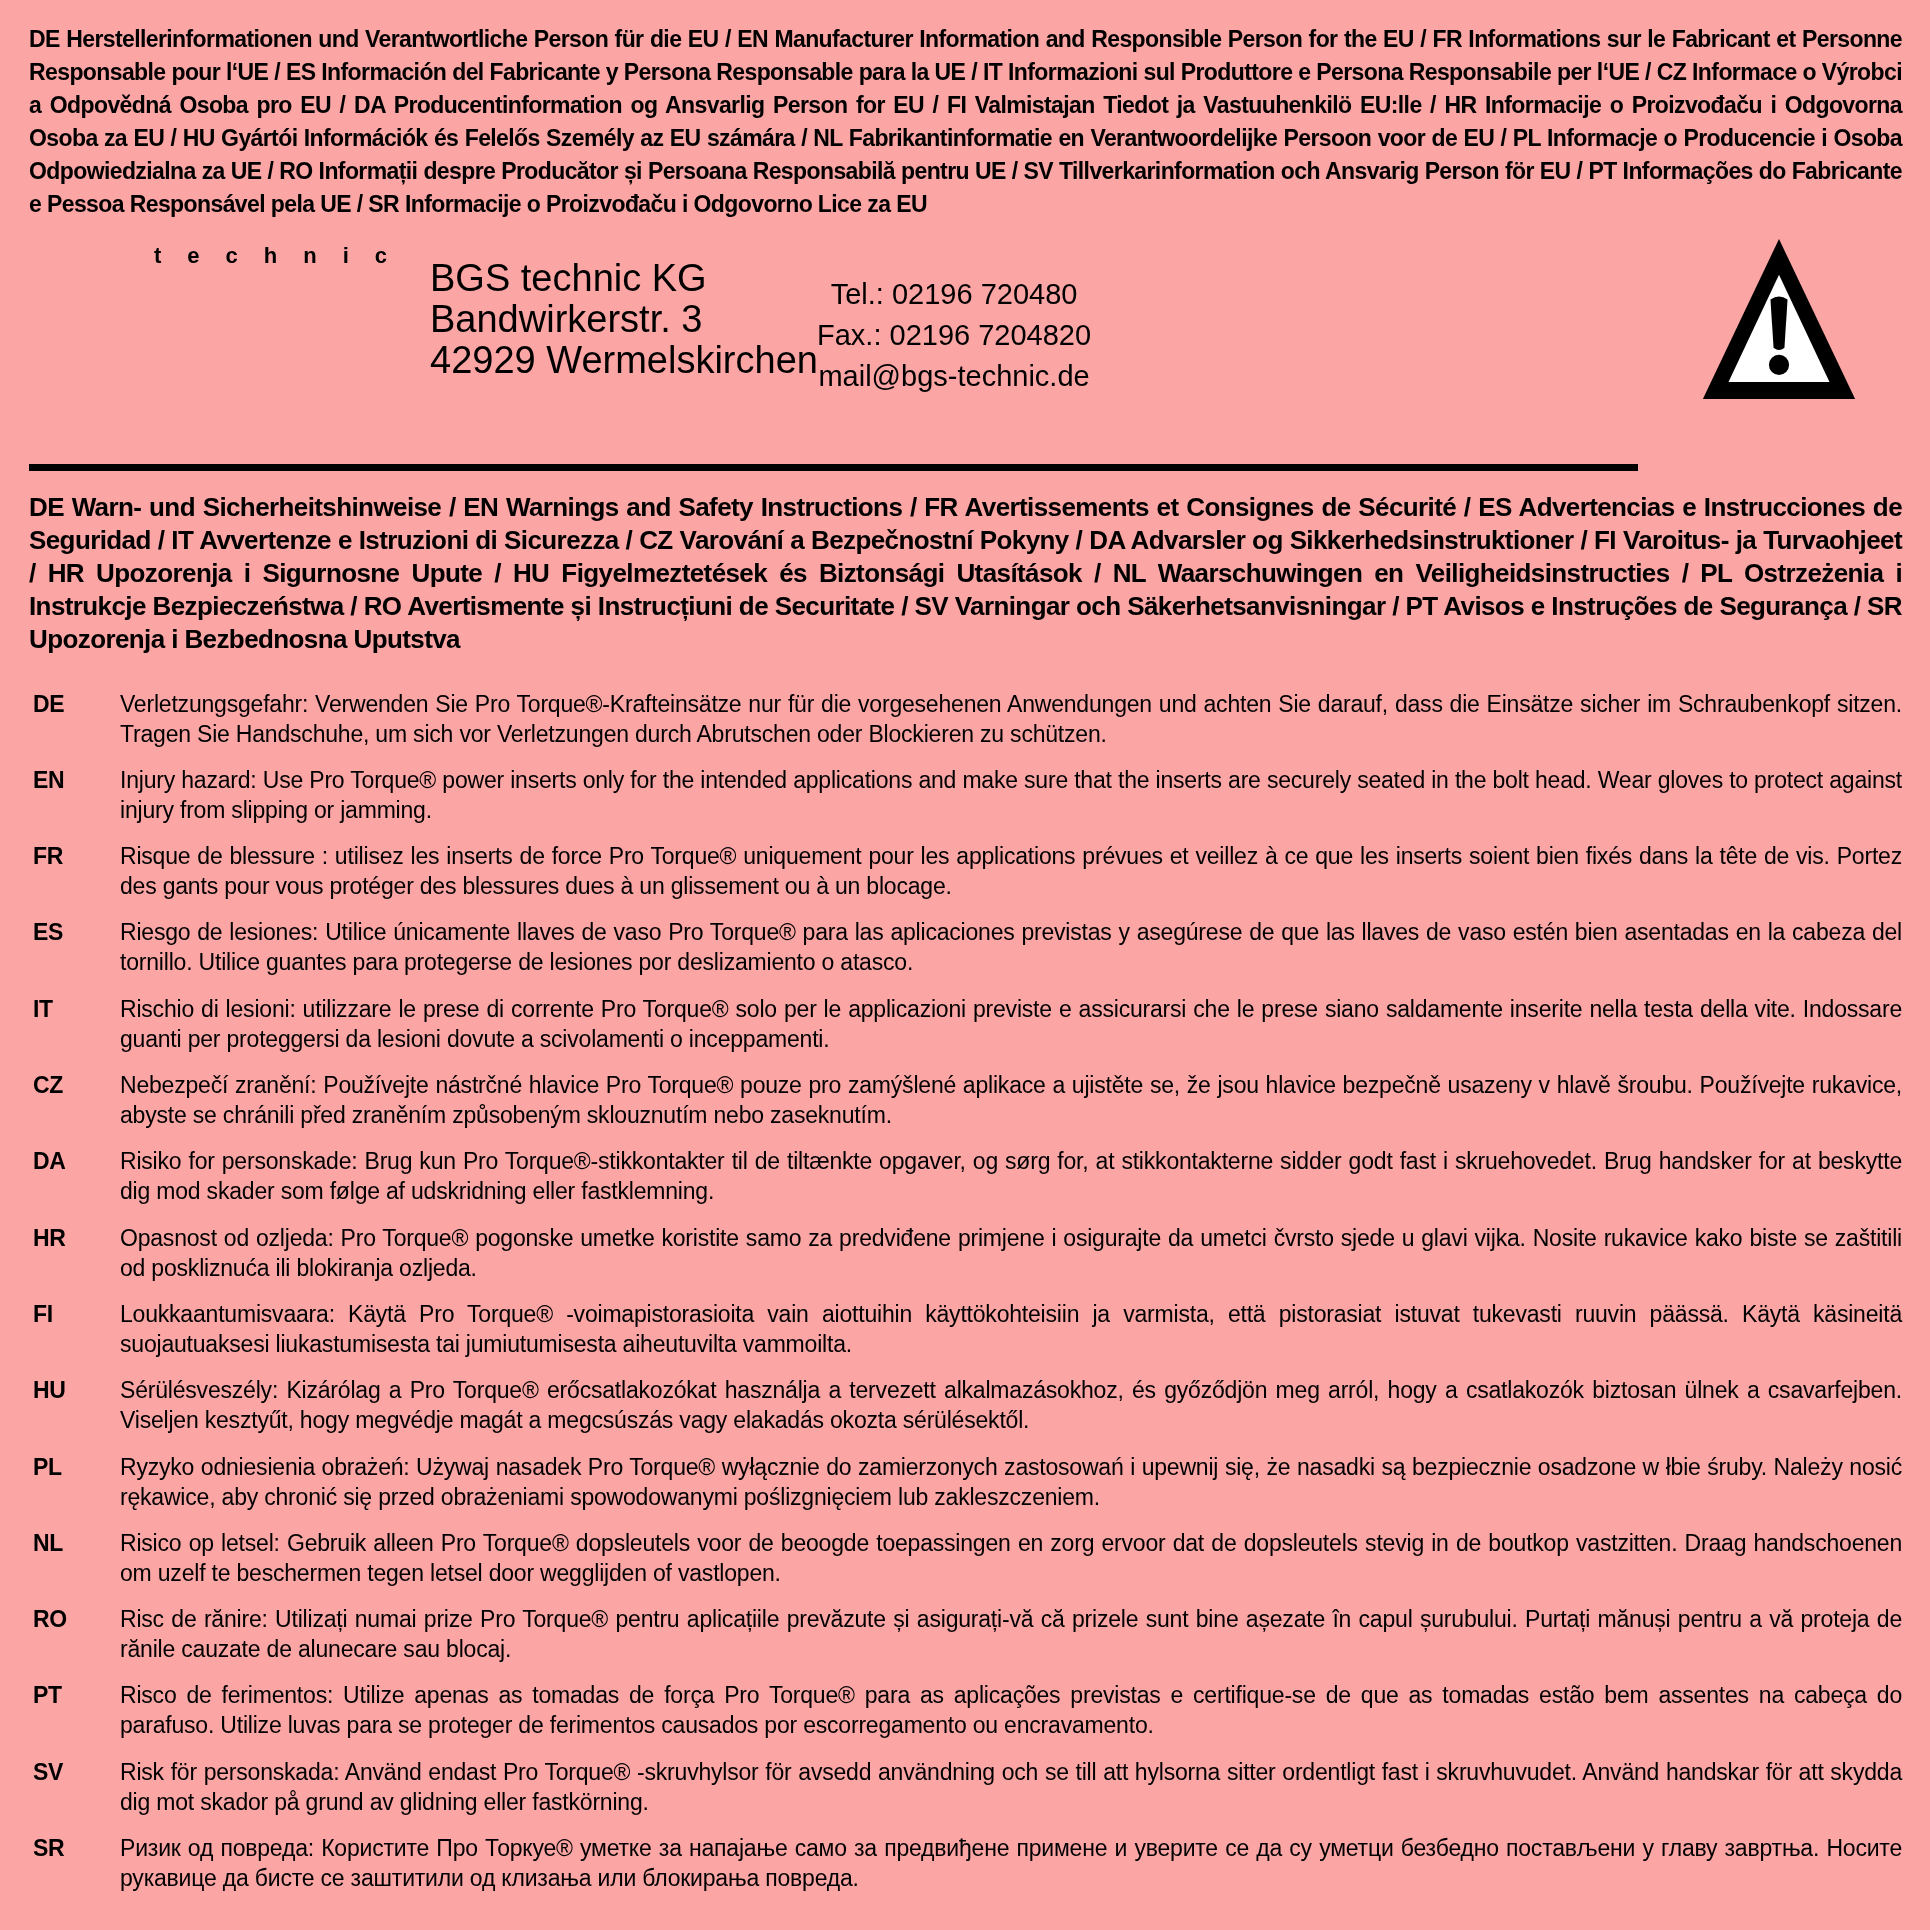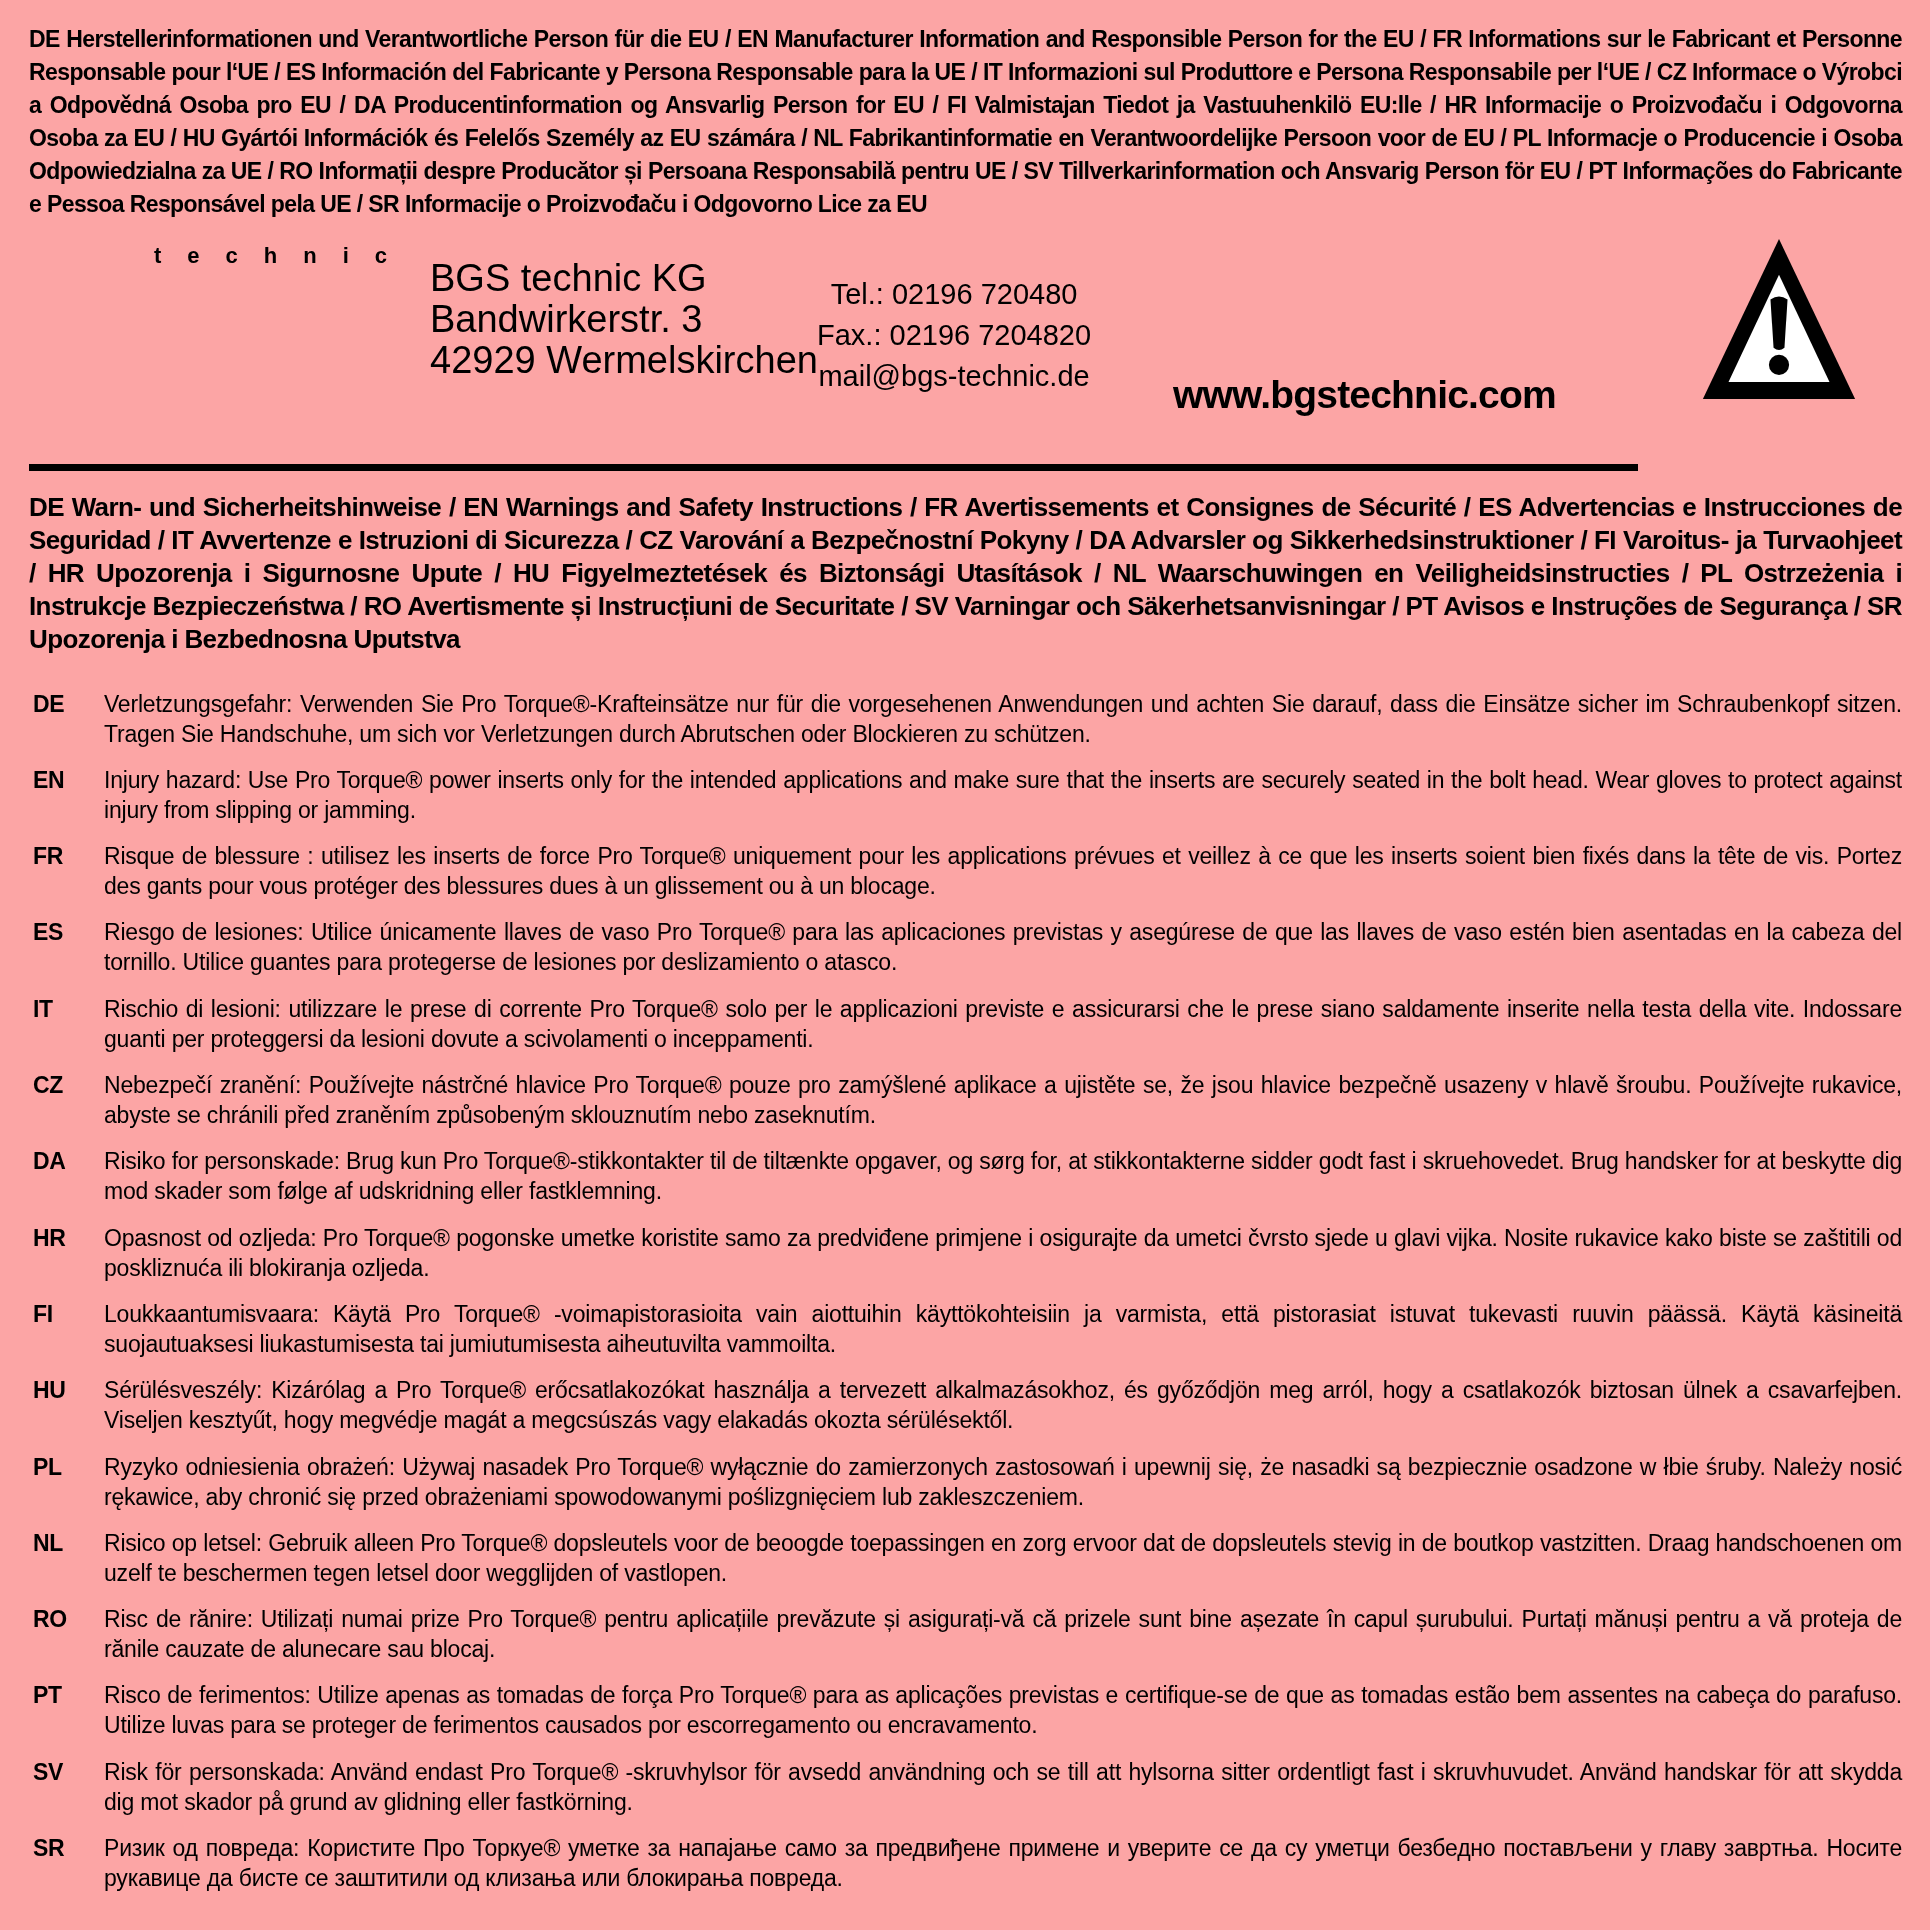--- a/index.html
+++ b/index.html
@@ -71,20 +71,21 @@
   }
 
   
   .warn-list { margin-top: 33px; }
   .item {
     display: flex;
     font-size: 23px;
     line-height: 30px;
     letter-spacing: -0.2px;
     margin-bottom: 16.3px;
+    gap: 16px;
   }
   .item .code { flex: 0 0 75px; width: 75px; font-weight: bold; padding-left: 3.9px; }
   .item .text { flex: 1; text-align: justify; }
 </style>
 </head>
 <body>
 
 <div class="page">
 
   <p class="hdr">DE Herstellerinformationen und Verantwortliche Person für die EU  /  EN Manufacturer Information and Responsible Person for the EU  /  FR Informations sur le Fabricant et Personne Responsable pour l‘UE  /  ES Información del Fabricante y Persona Responsable para la UE  /  IT Informazioni sul Produttore e Persona Responsabile per l‘UE  /  CZ Informace o Výrobci a Odpovědná Osoba pro EU  /  DA Producentinformation og Ansvarlig Person for EU  /  FI Valmistajan Tiedot ja Vastuuhenkilö EU:lle  /  HR Informacije o Proizvođaču i Odgovorna Osoba za EU  /  HU Gyártói Információk és Felelős Személy az EU számára  /  NL Fabrikantinformatie en Verantwoordelijke Persoon voor de EU  /  PL Informacje o Producencie i Osoba Odpowiedzialna za UE  /  RO Informații despre Producător și Persoana Responsabilă pentru UE  /  SV Tillverkarinformation och Ansvarig Person för EU  /  PT Informações do Fabricante e Pessoa Responsável pela UE  /  SR Informacije o Proizvođaču i Odgovorno Lice za EU</p>
@@ -100,21 +101,20 @@
       <div>Bandwirkerstr. 3</div>
       <div>42929 Wermelskirchen</div>
     </div>
 
     <div class="contact-block">
       <div>Tel.: 02196 720480</div>
       <div>Fax.: 02196 7204820</div>
       <div>mail@bgs-technic.de</div>
     </div>
 
-    <div class="website">www.bgstechnic.com</div>
 
     <svg class="triangle" width="160" height="170" viewBox="0 0 206 218" xmlns="http://www.w3.org/2000/svg">
       <polygon points="103,6 201,212 5,212" fill="#000"></polygon>
       <polygon points="103,52 168,190 38,190" fill="#fff"></polygon>
       <path d="M 92 84 Q 103 76 114 84 L 110 146 Q 103 152 96 146 Z" fill="#000"></path>
       <circle cx="103" cy="168" r="13" fill="#000"></circle>
     </svg>
 
   </div>
 

